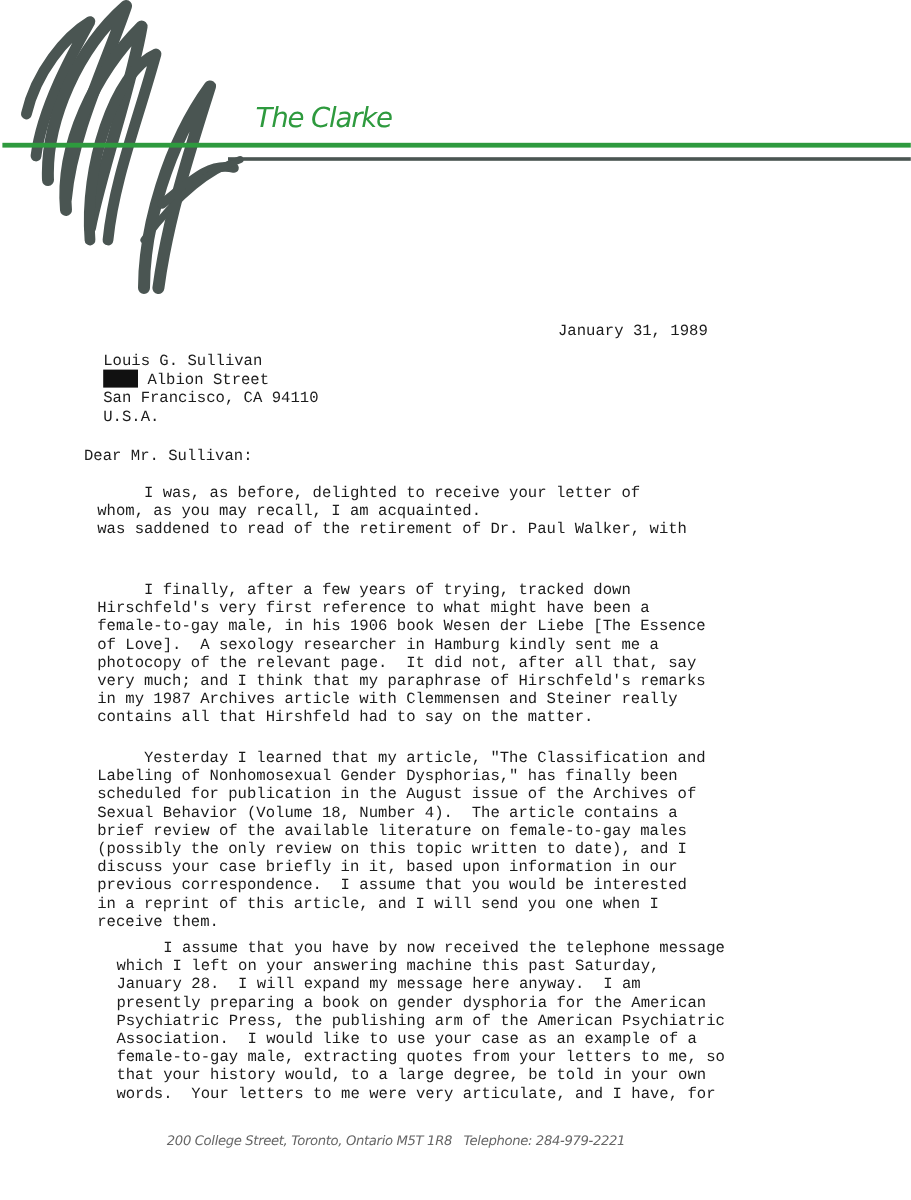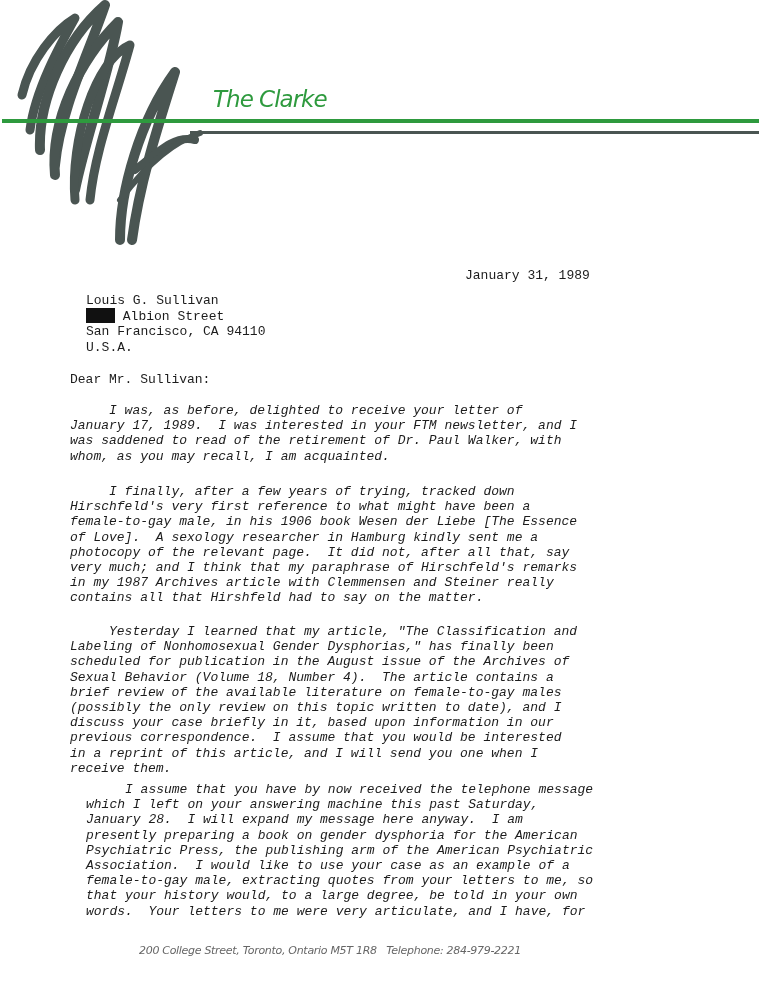--- a/index.html
+++ b/index.html
@@ -6,21 +6,21 @@
   body { width: 759px; height: 1000px; position: relative; overflow: hidden; font-family: "Liberation Mono", "DejaVu Sans Mono", monospace; color: #1c1c1c; }
   .letterhead { position: absolute; left: 0; top: 0; width: 663px; height: 250px; }
   .brand { position: absolute; left: 213px; top: 86px; font-family: "DejaVu Sans", sans-serif; font-style: italic; font-size: 23px; letter-spacing: -1px; color: #2e9a3e; }
   .line-green { position: absolute; left: 2px; top: 119px; width: 757px; height: 4px; background: #2e9a3e; }
   .line-gray { position: absolute; left: 190px; top: 131px; width: 569px; height: 3px; background: #4a5552; }
   .text { position: absolute; font-size: 13px; line-height: 15.2px; white-space: pre; }
   .date { left: 465px; top: 268px; }
   .addr { left: 86px; top: 293px; }
   .redact { display: inline-block; width: 29px; height: 15px; background: #111; vertical-align: -3px; }
   .salutation { left: 70px; top: 372px; text-align: right; }
-  .para { left: 70px; font-style: italic; }
+  .para { left: 81px; }
   .p1 { top: 403px; }
   .p2 { top: 484px; }
   .p3 { top: 624px; }
   .p4 { top: 782px; margin-left: 16px; }
   .footer { position: absolute; left: 139px; top: 943px; font-family: "DejaVu Sans", sans-serif; font-style: italic; font-size: 11px; line-height: 16px; color: #666; letter-spacing: -0.3px; }
 </style>
 </head>
 <body>
 
 <div class="letterhead">
@@ -42,21 +42,21 @@
 
 <div class="text date">January 31, 1989</div>
 
 <div class="text addr"><span>Louis G. Sullivan</span>
 <span class="redact"></span> <span>Albion Street</span>
 <span>San Francisco, CA 94110</span>
 <span>U.S.A.</span></div>
 
 <div class="text salutation">Dear Mr. Sullivan:</div>
 
-<div class="text para p1"><div>     I was, as before, delighted to receive your letter of</div><div>January 17, 1989.  I was interested in your FTM newsletter, and I</div><div>was saddened to read of the retirement of Dr. Paul Walker, with</div><div>whom, as you may recall, I am acquainted.</div></div>
+<div class="text para p1"><div>     I was, as before, delighted to receive your letter of</div><div>whom, as you may recall, I am acquainted.</div><div>was saddened to read of the retirement of Dr. Paul Walker, with</div></div>
 
 <div class="text para p2"><div>     I finally, after a few years of trying, tracked down</div><div>Hirschfeld's very first reference to what might have been a</div><div>female-to-gay male, in his 1906 book Wesen der Liebe [The Essence</div><div>of Love].  A sexology researcher in Hamburg kindly sent me a</div><div>photocopy of the relevant page.  It did not, after all that, say</div><div>very much; and I think that my paraphrase of Hirschfeld's remarks</div><div>in my 1987 Archives article with Clemmensen and Steiner really</div><div>contains all that Hirshfeld had to say on the matter.</div></div>
 
 <div class="text para p3"><div>     Yesterday I learned that my article, "The Classification and</div><div>Labeling of Nonhomosexual Gender Dysphorias," has finally been</div><div>scheduled for publication in the August issue of the Archives of</div><div>Sexual Behavior (Volume 18, Number 4).  The article contains a</div><div>brief review of the available literature on female-to-gay males</div><div>(possibly the only review on this topic written to date), and I</div><div>discuss your case briefly in it, based upon information in our</div><div>previous correspondence.  I assume that you would be interested</div><div>in a reprint of this article, and I will send you one when I</div><div>receive them.</div></div>
 
 <div class="text para p4"><div>     I assume that you have by now received the telephone message</div><div>which I left on your answering machine this past Saturday,</div><div>January 28.  I will expand my message here anyway.  I am</div><div>presently preparing a book on gender dysphoria for the American</div><div>Psychiatric Press, the publishing arm of the American Psychiatric</div><div>Association.  I would like to use your case as an example of a</div><div>female-to-gay male, extracting quotes from your letters to me, so</div><div>that your history would, to a large degree, be told in your own</div><div>words.  Your letters to me were very articulate, and I have, for</div></div>
 
 <div class="footer">
   <div><span>200 College Street, Toronto, Ontario  M5T 1R8</span>&nbsp;&nbsp;&nbsp;<span>Telephone: 284-979-2221</span></div>
 </div>

